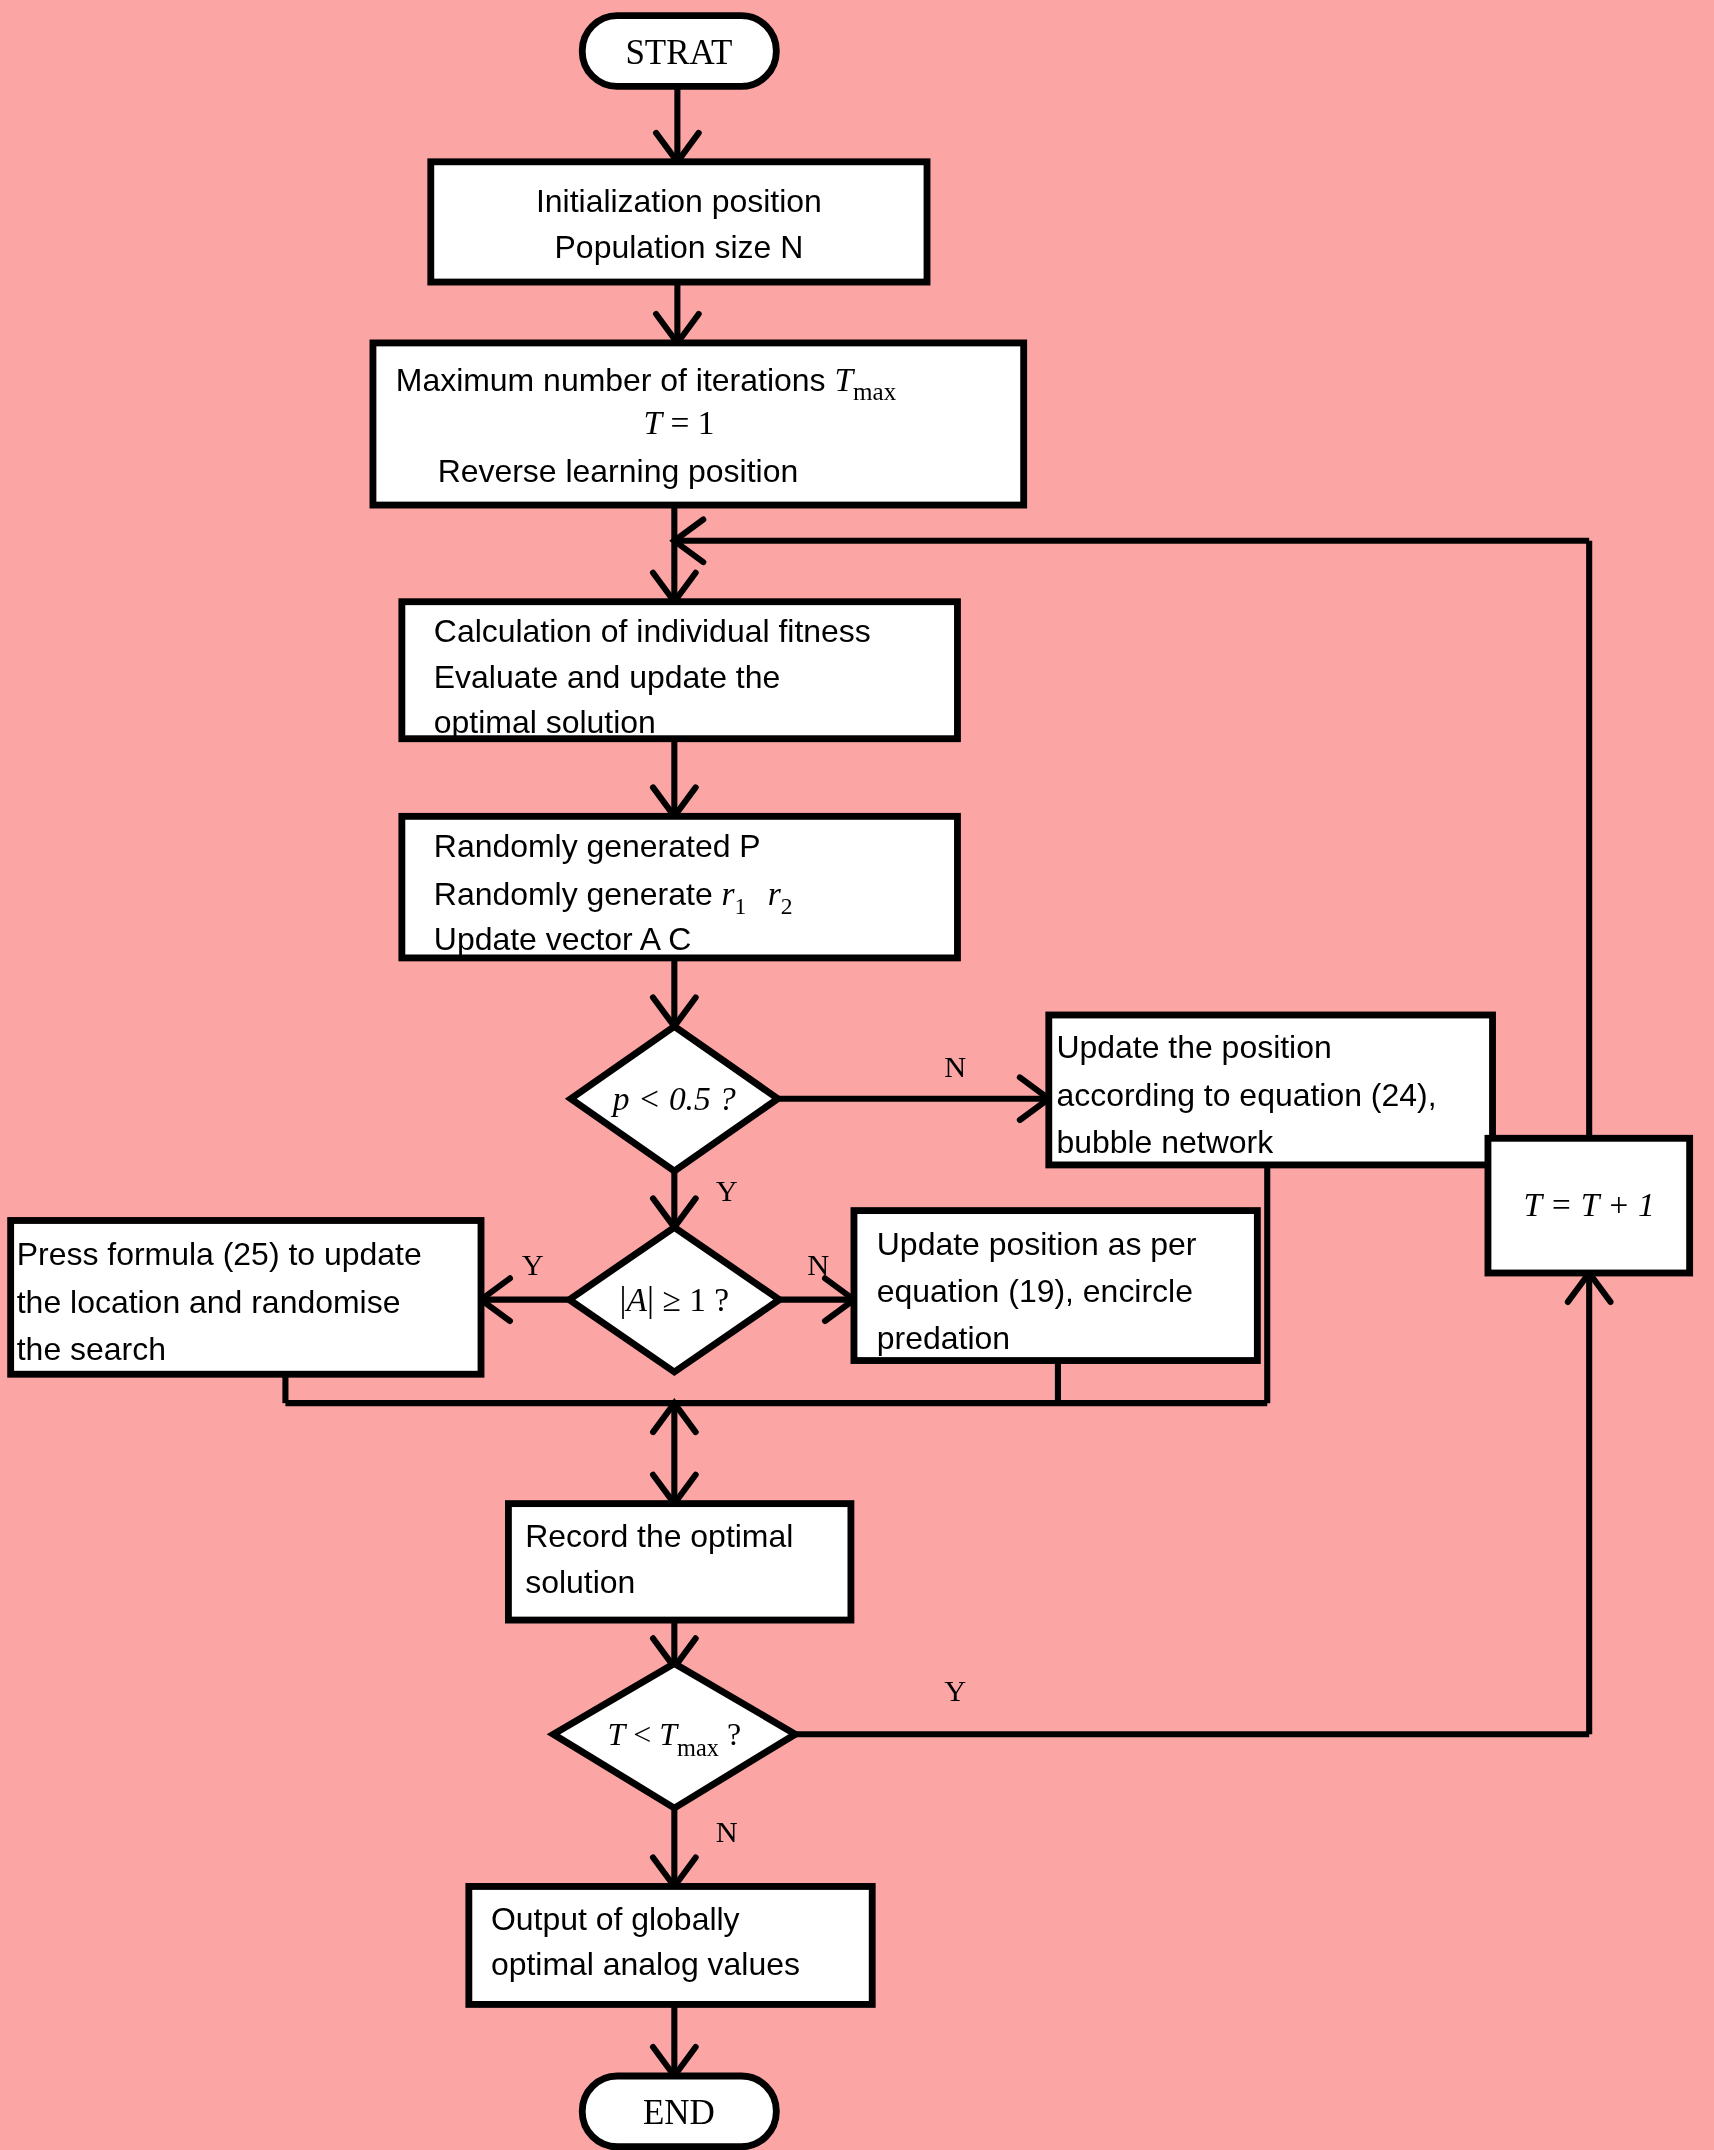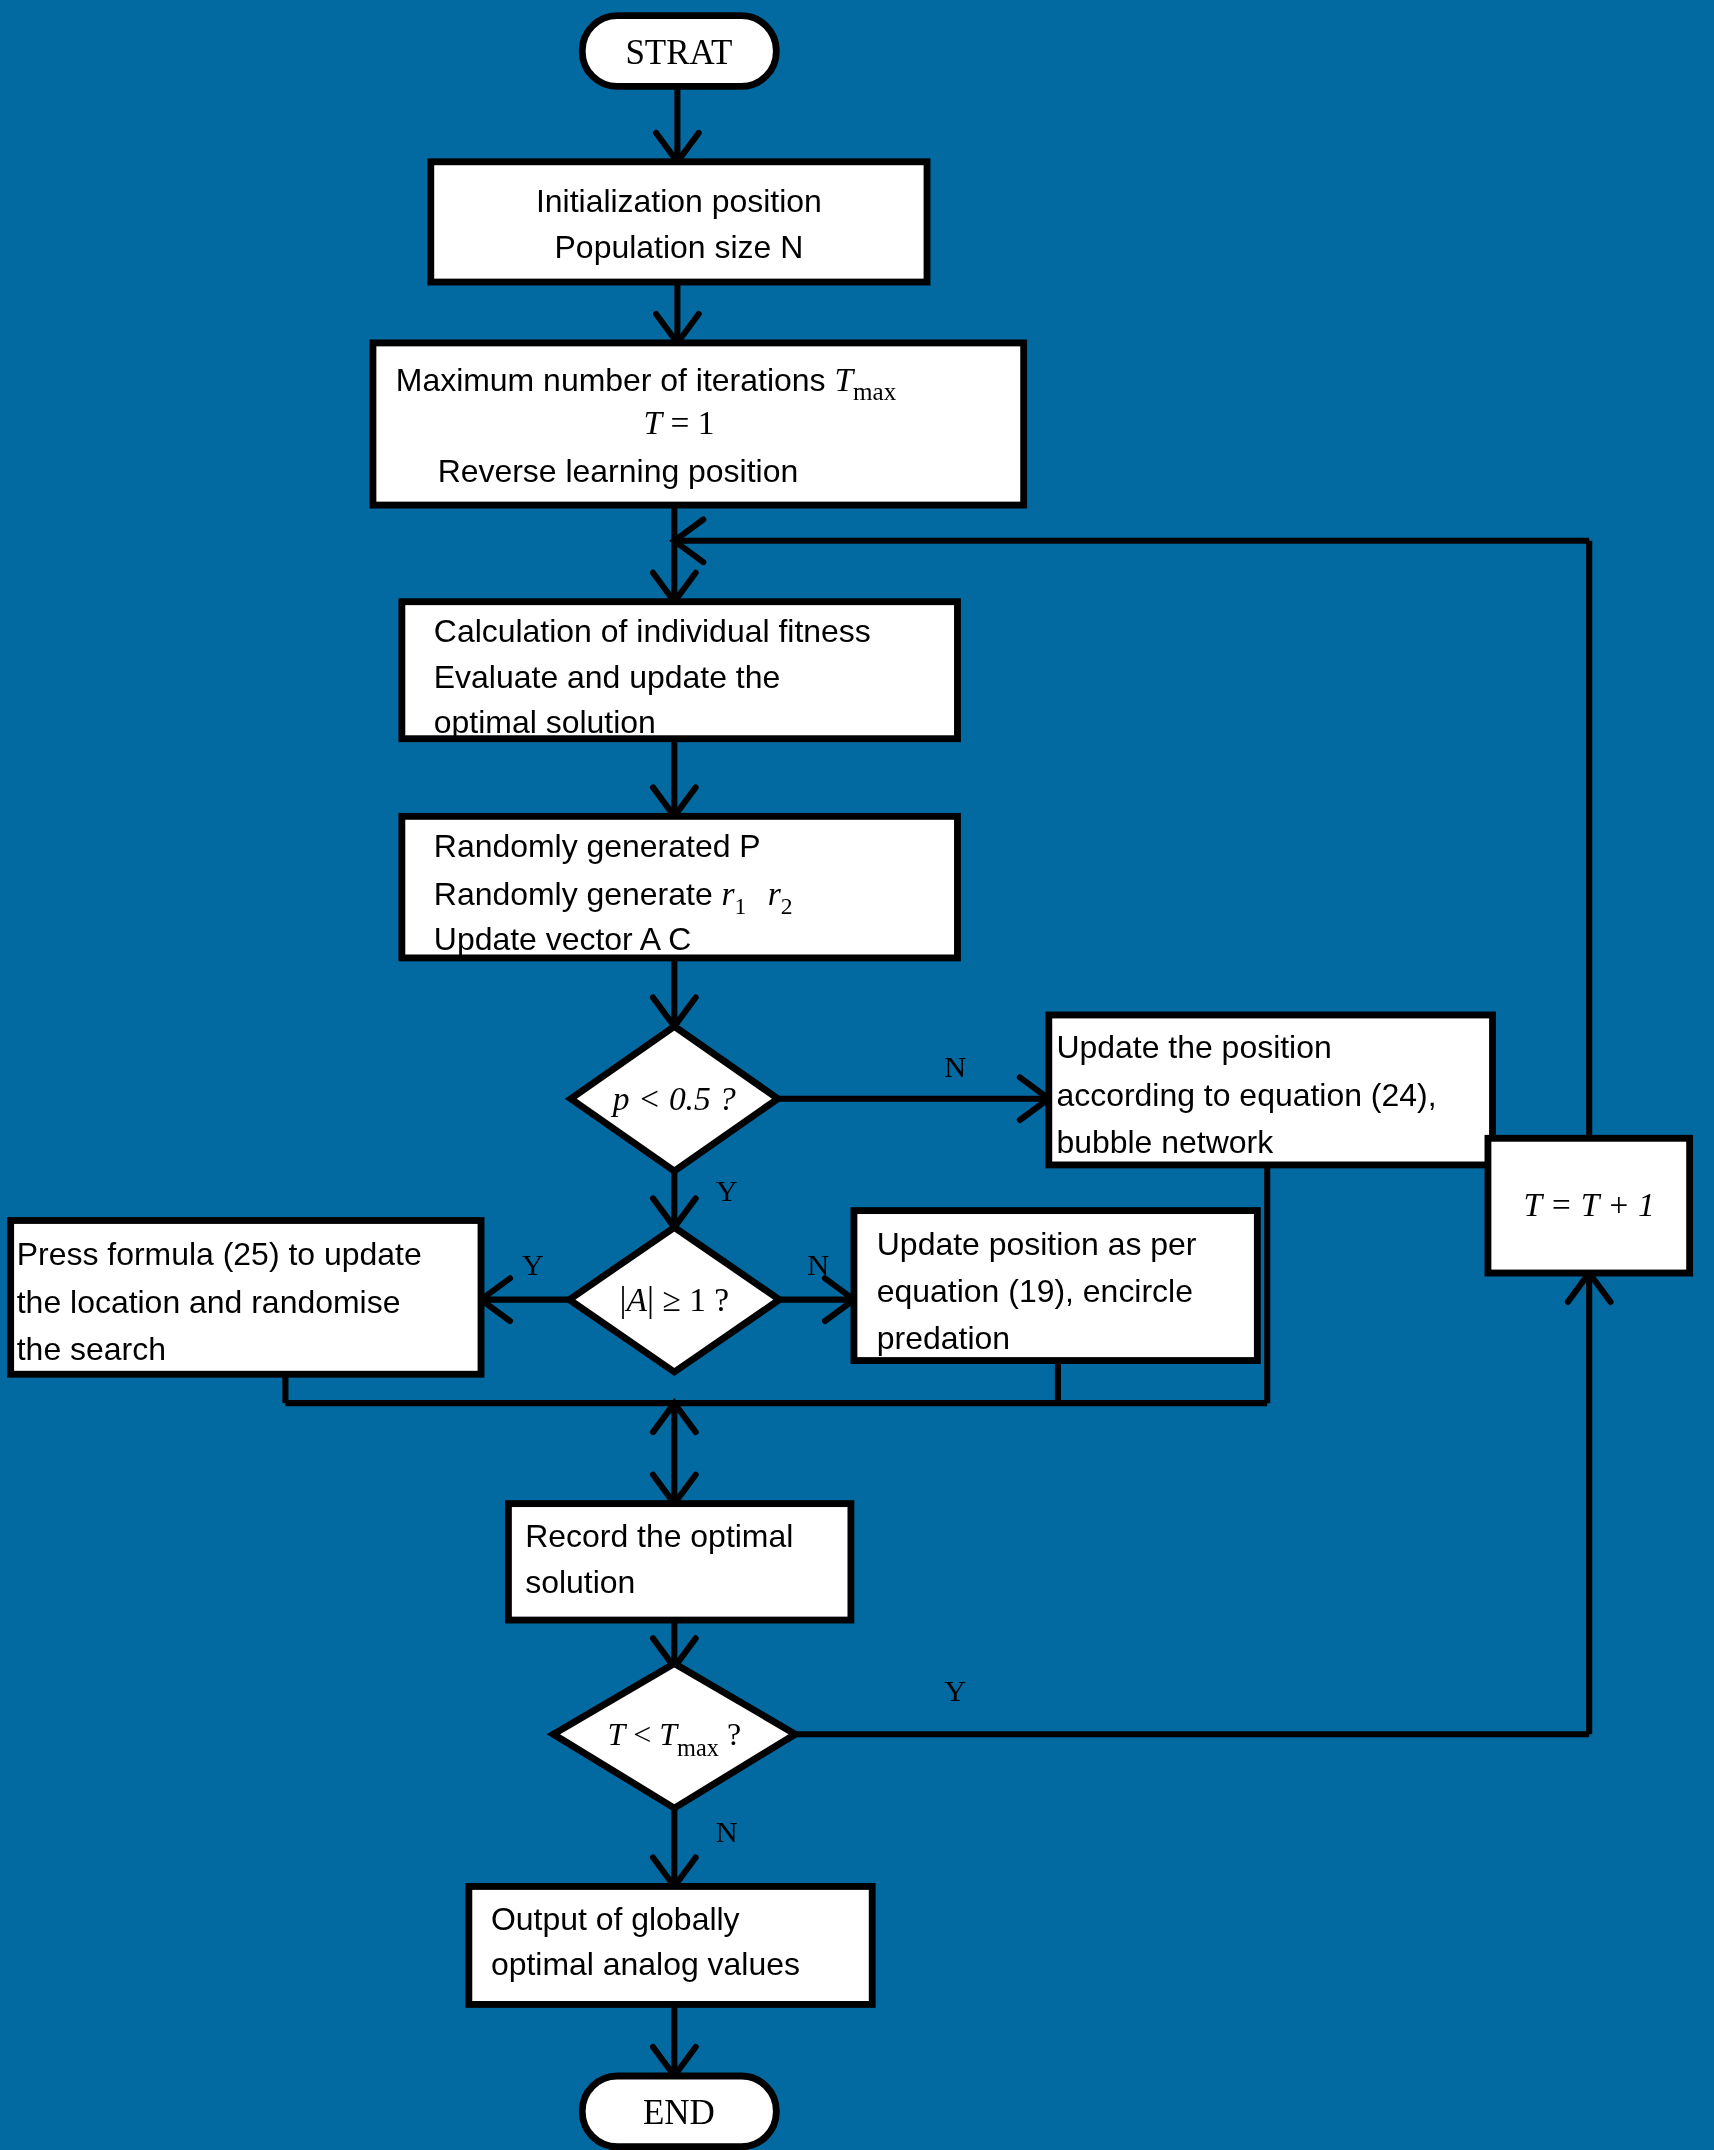--- a/index.html
+++ b/index.html
@@ -7,21 +7,21 @@
     padding: 0;
     background: #ffffff;
   }
   body {
     font-family: "Liberation Sans", sans-serif;
   }
   #flowchart-root {
     position: relative;
     width: 1714px;
     height: 2151px;
-    background: #0369a1;
+    background: #fca5a5;
     overflow: hidden;
   }
   svg.chart-svg {
     position: absolute;
     top: 0;
     left: 0;
     width: 1714px;
     height: 2151px;
   }
   .node-shape {

